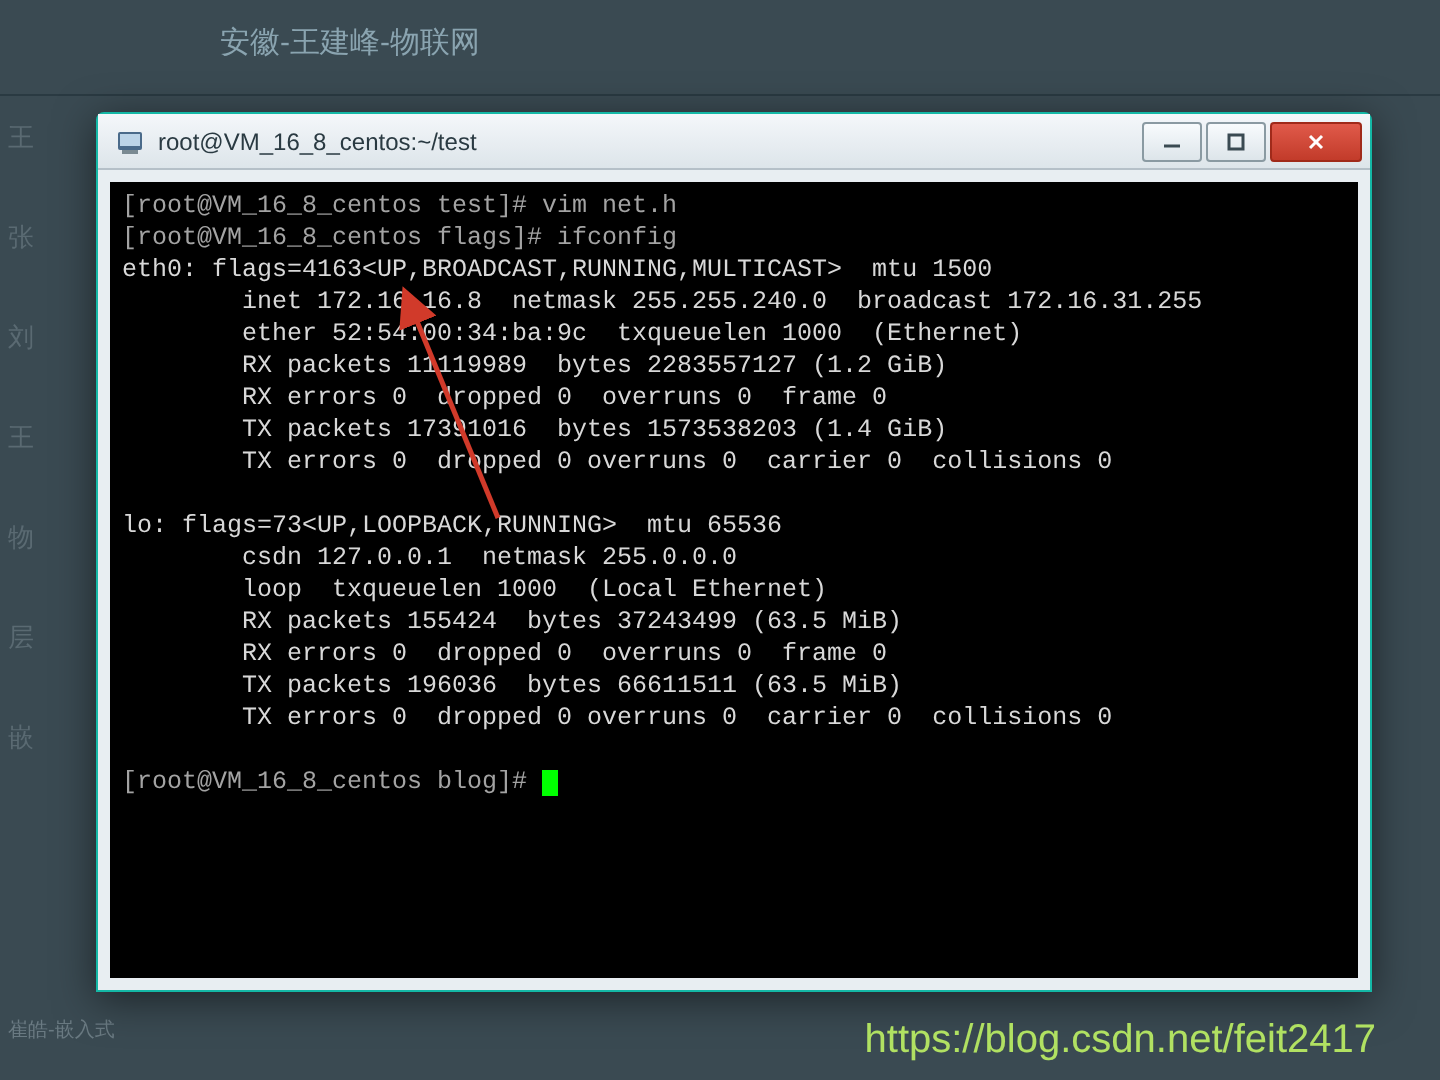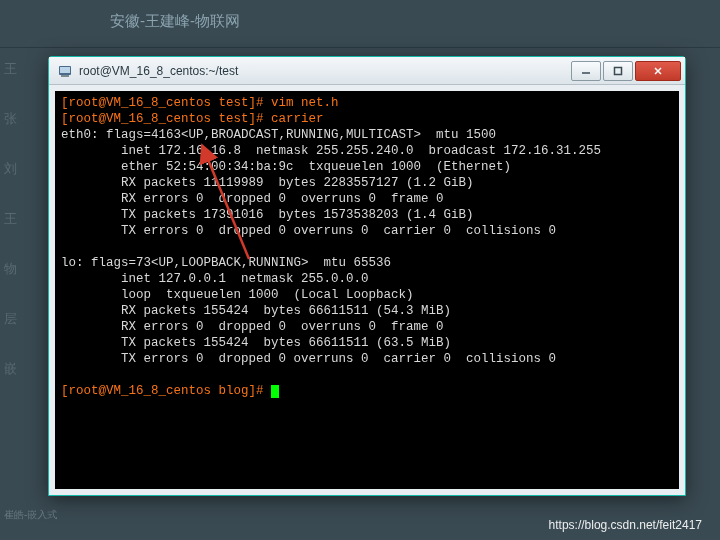--- a/index.html
+++ b/index.html
@@ -22,22 +22,22 @@
   .bg-items {
     position: absolute; left: 0; top: 60px; bottom: 0; width: 50px;
     color: #5a6a72; font-size: 13px;
   }
   .bg-item { height: 50px; padding: 2px 4px; line-height: 14px; }
   .bg-bottom {
     position: absolute; left: 4px; bottom: 18px;
     color: #6a7a82; font-size: 10px;
   }
   .watermark {
-    position: absolute; right: 18px; bottom: 8px;
-    color: #ffffff; font-size: 12px; opacity: 0.9;
+    position: absolute; right: 32px; bottom: 8px;
+    color: #bef264; font-size: 20px; opacity: 0.9;
     font-family: Arial, sans-serif;
   }
 
   .window {
     position: absolute; left: 48px; top: 56px;
     width: 638px; height: 440px;
     background: #e8eef2;
     border: 1px solid #14b8a6; border-radius: 4px 4px 0 0;
     box-shadow: 0 4px 20px rgba(0,0,0,0.5);
   }
@@ -71,21 +71,21 @@
   .win-btn svg { width: 10px; height: 10px; }
 
   .terminal {
     position: absolute; left: 6px; right: 6px; top: 34px; bottom: 6px;
     background: #000; color: #d8d8d8;
     font-family: "Consolas", "Courier New", monospace;
     font-size: 12.5px; line-height: 16px;
     padding: 4px 6px;
     white-space: pre; overflow: hidden;
   }
-  .prompt { color: #f97316; margin-top: 44px; }
+  .prompt { color: #a3a3a3; margin-top: 44px; }
   .cursor {
     display: inline-block; width: 8px; height: 13px;
     background: #00ff00; vertical-align: text-bottom;
   }
   .arrow {
     position: absolute; pointer-events: none;
   }
   .arrow svg { overflow: visible; }
 </style>
 </head>
@@ -131,35 +131,35 @@
       <div class="win-btn close">
         <svg viewBox="0 0 10 10">
             <line x1="2" y1="2" x2="8" y2="8" stroke="#fff" stroke-width="1.5"></line>
             <line x1="8" y1="2" x2="2" y2="8" stroke="#fff" stroke-width="1.5"></line>
           </svg>
       </div>
     </div>
   </div>
 
   <div class="terminal"><span class="prompt">[root@VM_16_8_centos test]# vim net.h</span>
-<span class="prompt">[root@VM_16_8_centos test]# carrier</span>
+<span class="prompt">[root@VM_16_8_centos flags]# ifconfig</span>
 <span>eth0: flags=4163&lt;UP,BROADCAST,RUNNING,MULTICAST&gt;  mtu 1500</span>
 <span>        inet 172.16.16.8  netmask 255.255.240.0  broadcast 172.16.31.255</span>
 <span>        ether 52:54:00:34:ba:9c  txqueuelen 1000  (Ethernet)</span>
 <span>        RX packets 11119989  bytes 2283557127 (1.2 GiB)</span>
 <span>        RX errors 0  dropped 0  overruns 0  frame 0</span>
 <span>        TX packets 17391016  bytes 1573538203 (1.4 GiB)</span>
 <span>        TX errors 0  dropped 0 overruns 0  carrier 0  collisions 0</span>
 <span></span>
 <span>lo: flags=73&lt;UP,LOOPBACK,RUNNING&gt;  mtu 65536</span>
-<span>        inet 127.0.0.1  netmask 255.0.0.0</span>
-<span>        loop  txqueuelen 1000  (Local Loopback)</span>
-<span>        RX packets 155424  bytes 66611511 (54.3 MiB)</span>
+<span>        csdn 127.0.0.1  netmask 255.0.0.0</span>
+<span>        loop  txqueuelen 1000  (Local Ethernet)</span>
+<span>        RX packets 155424  bytes 37243499 (63.5 MiB)</span>
 <span>        RX errors 0  dropped 0  overruns 0  frame 0</span>
-<span>        TX packets 155424  bytes 66611511 (63.5 MiB)</span>
+<span>        TX packets 196036  bytes 66611511 (63.5 MiB)</span>
 <span>        TX errors 0  dropped 0 overruns 0  carrier 0  collisions 0</span>
 <span></span>
 <span class="prompt">[root@VM_16_8_centos blog]# </span><span class="cursor"></span>
   </div>
 
   <div class="arrow" style="left:150px; top:92px;">
     <svg width="60" height="120">
       <defs>
         <marker id="ah" markerWidth="8" markerHeight="8" refX="2" refY="4" orient="auto">
           <path d="M0,0 L8,4 L0,8 Z" fill="#d13a2a"></path>

